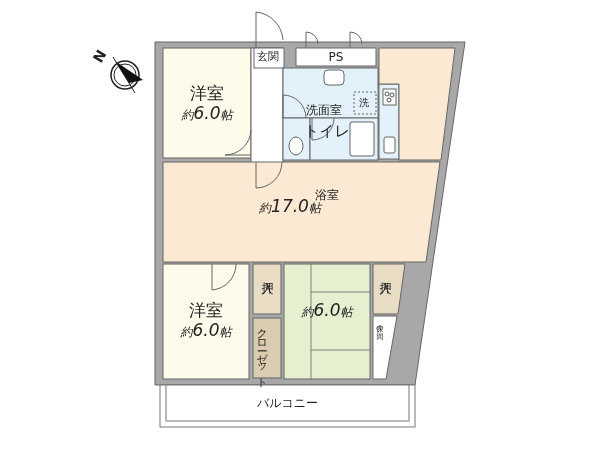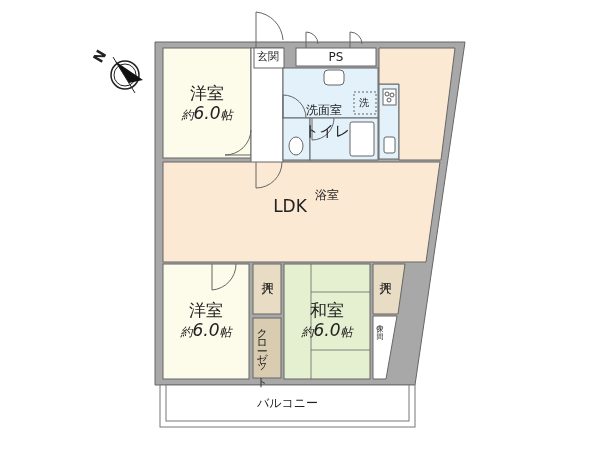--- a/index.html
+++ b/index.html
@@ -97,35 +97,36 @@
     <span class="small">約</span><span>6.0</span><span class="small">帖</span>
   </div>
 </div>
 
 <div class="lbl" style="left:306px; top:103px; font-size:12px;">洗面室</div>
 <div class="lbl tiny" style="left:359px; top:97px;">洗</div>
 <div class="lbl tiny" style="left:284px; top:122px; font-size:15px;margin-left:20px;">トイレ</div>
 <div class="lbl" style="left:315px; top:142px; font-size:12px;margin-top:46px;">浴室</div>
 
 <div class="lbl" style="left:230px; top:196px; width:120px;">
-  <div class="room-name">LDK</div>
+  <div class="room-size">
+    <span class="small">約</span><span>17.0</span><span class="small">帖</span>
+  </div>
 </div>
 
 <div class="lbl" style="left:163px; top:300px; width:86px;">
   <div class="room-name">洋室</div>
   <div class="room-size">
     <span class="small">約</span><span>6.0</span><span class="small">帖</span>
   </div>
 </div>
 
 <div class="lbl vert" style="left:260px; top:272px; font-size:12px;">押入</div>
 <div class="lbl vert" style="left:255px; top:320px; height:56px; font-size:11px;">クローゼット</div>
 
 <div class="lbl" style="left:284px; top:300px; width:86px;">
-  <div class="room-name">和室</div>
   <div class="room-size">
     <span class="small">約</span><span>6.0</span><span class="small">帖</span>
   </div>
 </div>
 
 <div class="lbl vert" style="left:378px; top:272px; font-size:12px;">押入</div>
 <div class="lbl vert" style="left:375px; top:320px; font-size:7px;">床の間</div>
 
 <div class="lbl" style="left:166px; top:396px; width:243px; font-size:12px;text-align:center;">バルコニー</div>
 

